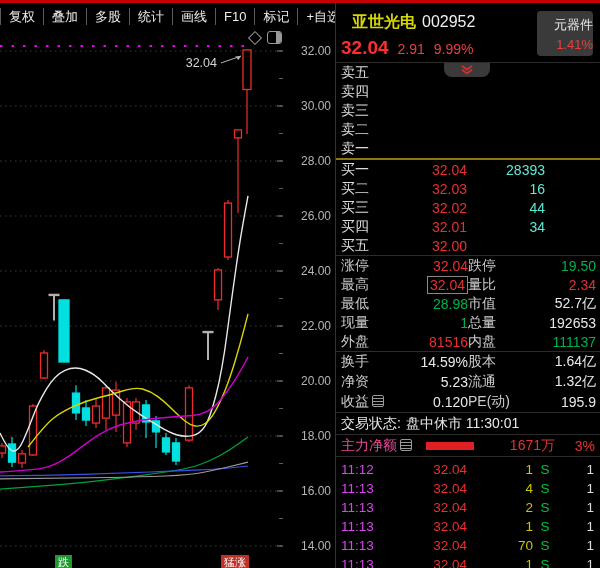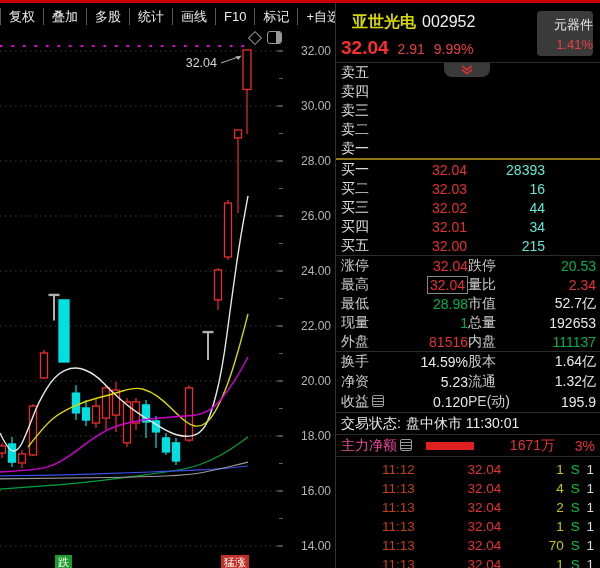--- a/index.html
+++ b/index.html
@@ -60,21 +60,21 @@
   
   .status-row{height:21px;display:flex;align-items:center;font-size:14px;color:#e8e8e8;padding-left:5px;gap:5px;}
   .mn-row{height:21px;display:flex;align-items:center;font-size:14px;}
   .mn-label{padding-left:5px;color:#ec4899;}
   .mn-bar{width:48px;height:8px;background:#e02020;margin-left:14px;}
   .mn-val{flex:1;text-align:right;color:#e83030;}
   .mn-pct{width:40px;text-align:right;padding-right:5px;color:#e83030;}
   
   .trades{padding-top:3px;}
   .trades .row{height:19px;display:flex;align-items:center;font-size:13.5px;}
-  .t-time{width:40px;padding-left:5px;color:#c2410c;margin-left:41px;}
+  .t-time{width:40px;padding-left:5px;color:#d946ef;}
   .t-price{width:86px;text-align:right;color:#e83030;}
   .t-vol{width:66px;text-align:right;color:#c8c800;}
   .t-s{width:24px;text-align:center;color:#00c040;}
   .t-n{flex:1;text-align:right;padding-right:6px;color:#dcdcdc;}
 </style>
 </head>
 <body>
 
 <div id="app">
 
@@ -282,32 +282,31 @@
           <span class="b-vol">44</span>
         </div>
       <div class="row">
           <span class="b-label">买四</span>
           <span class="b-price">32.01</span>
           <span class="b-vol">34</span>
         </div>
       <div class="row">
           <span class="b-label">买五</span>
           <span class="b-price">32.00</span>
-          <span class="b-vol">215</span>
         </div>
     </div>
 
     <div class="divider"></div>
 
     <div class="stats">
       <div class="row">
           <span class="s-label">涨停</span>
           <span class="s-v1 c-red">32.04</span>
           <span class="s-label2">跌停</span>
-          <span class="s-v2 c-green">20.53</span>
+          <span class="s-v2 c-green">19.50</span>
         </div>
       <div class="row">
           <span class="s-label">最高</span>
           <span class="s-v1 c-red"><span class="boxed">32.04</span></span>
           <span class="s-label2">量比</span>
           <span class="s-v2 c-red">2.34</span>
         </div>
       <div class="row">
           <span class="s-label">最低</span>
           <span class="s-v1 c-green">28.98</span>

